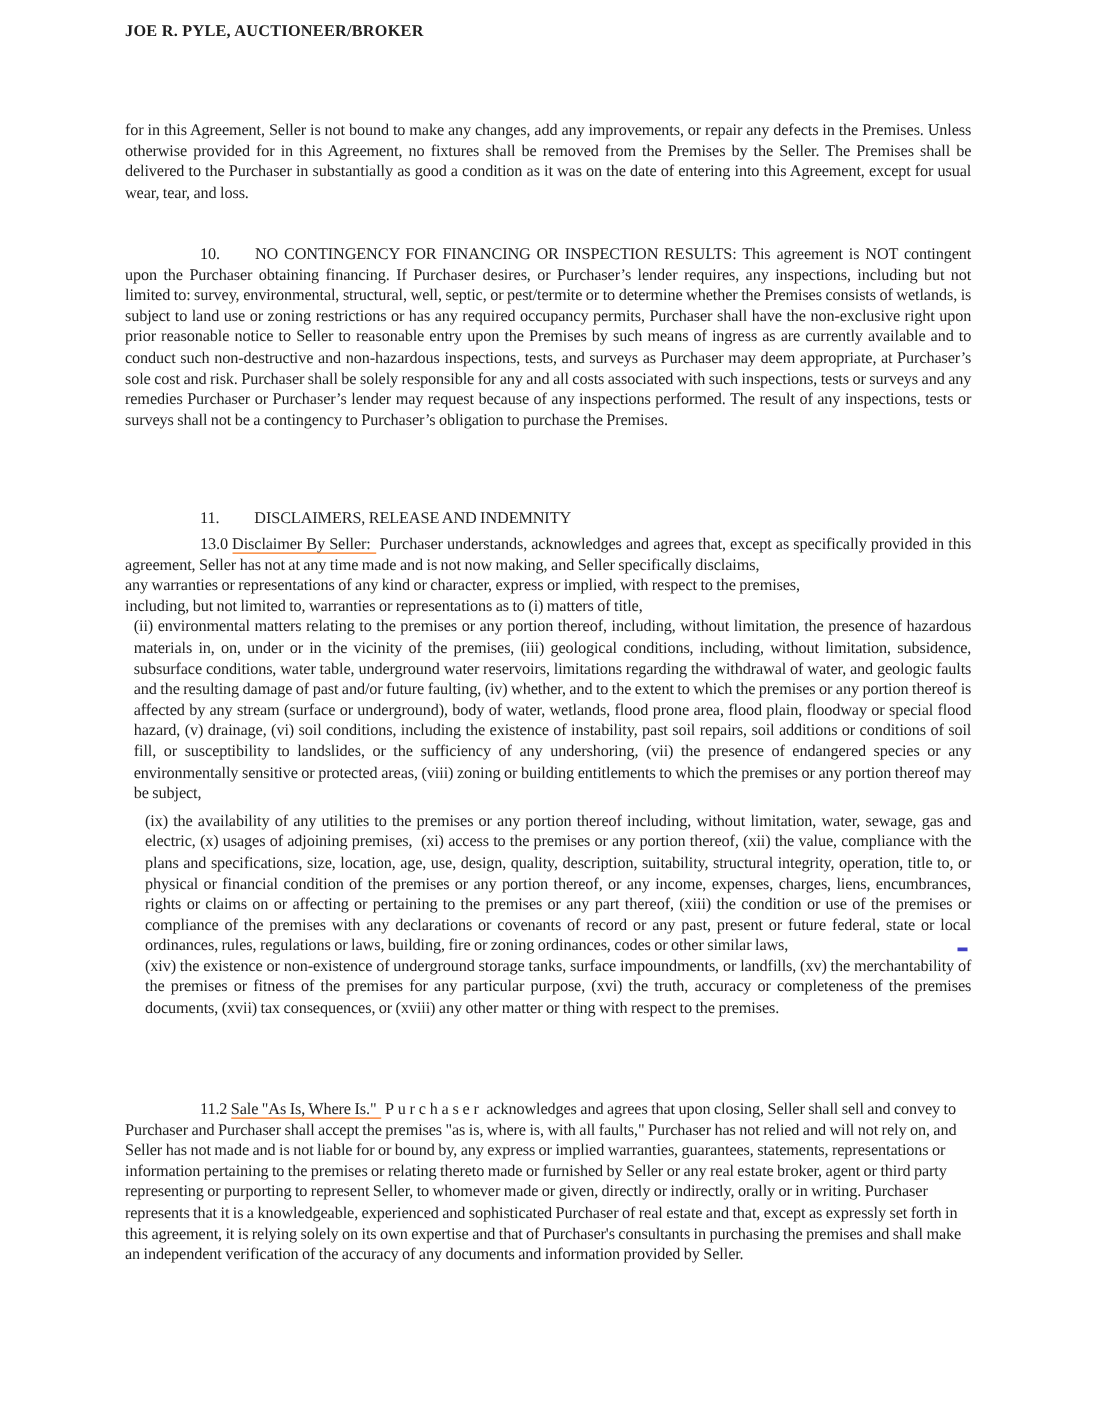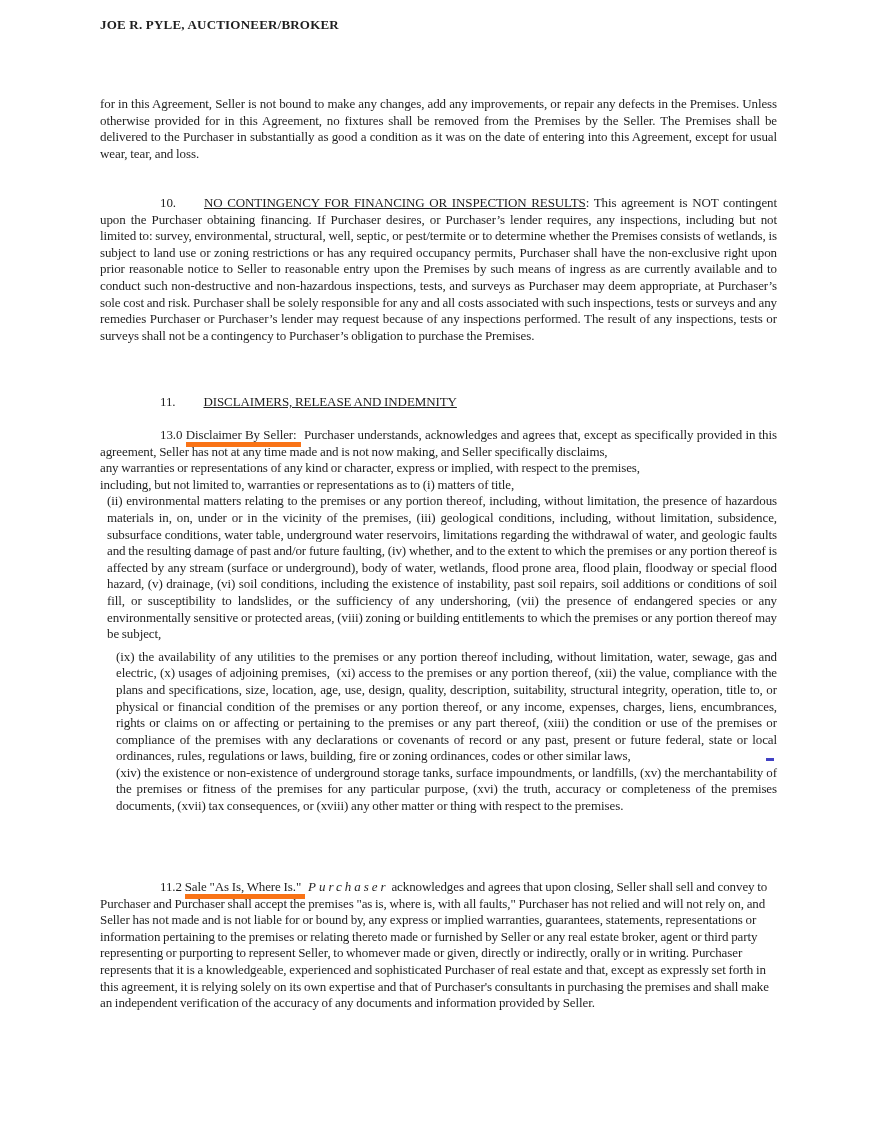--- a/index.html
+++ b/index.html
@@ -29,48 +29,48 @@
   }
   .hdr {
     top: 17px;
     font-weight: bold;
     font-size: 13px;
     letter-spacing: 0.2px;
     word-spacing: 0;
   }
   .intro { top: 96px; }
   .sec10 { top: 195px; }
-  .h11   { top: 394px; }
+  .h11   { top: 406px; }
   .s111  { top: 427px; }
   .s112  { top: 879px; }
 
   .just { text-align: justify; }
   .indent { text-indent: 60px; }
 
   .tab {
     display: inline-block;
     width: 28px;
   }
-  .u-deco { text-decoration: underline; }
+  .u-deco { }
   .u-pad {
-    border-bottom: 5px solid #f97316;
+    border-bottom: 1px solid #f97316;
     padding-right: 4px;
     margin-top: 26px;
   }
   .pre { white-space: pre-wrap; }
 
   .envblock {
     margin-left: 7px;
     margin-top: 0;
   }
   .utilblock {
     margin-left: 16px;
     margin-top: 6px;
   }
-  .spaced { letter-spacing: 3px; font-style: italic; }
+  .spaced { letter-spacing: 3px; }
 
   .initials-row {
     margin-top: 3px;
     font-size: 13.4px;
     letter-spacing: 0;
     word-spacing: 0;
   }
   .ispace {
     display: inline-block;
     width: 124px;

